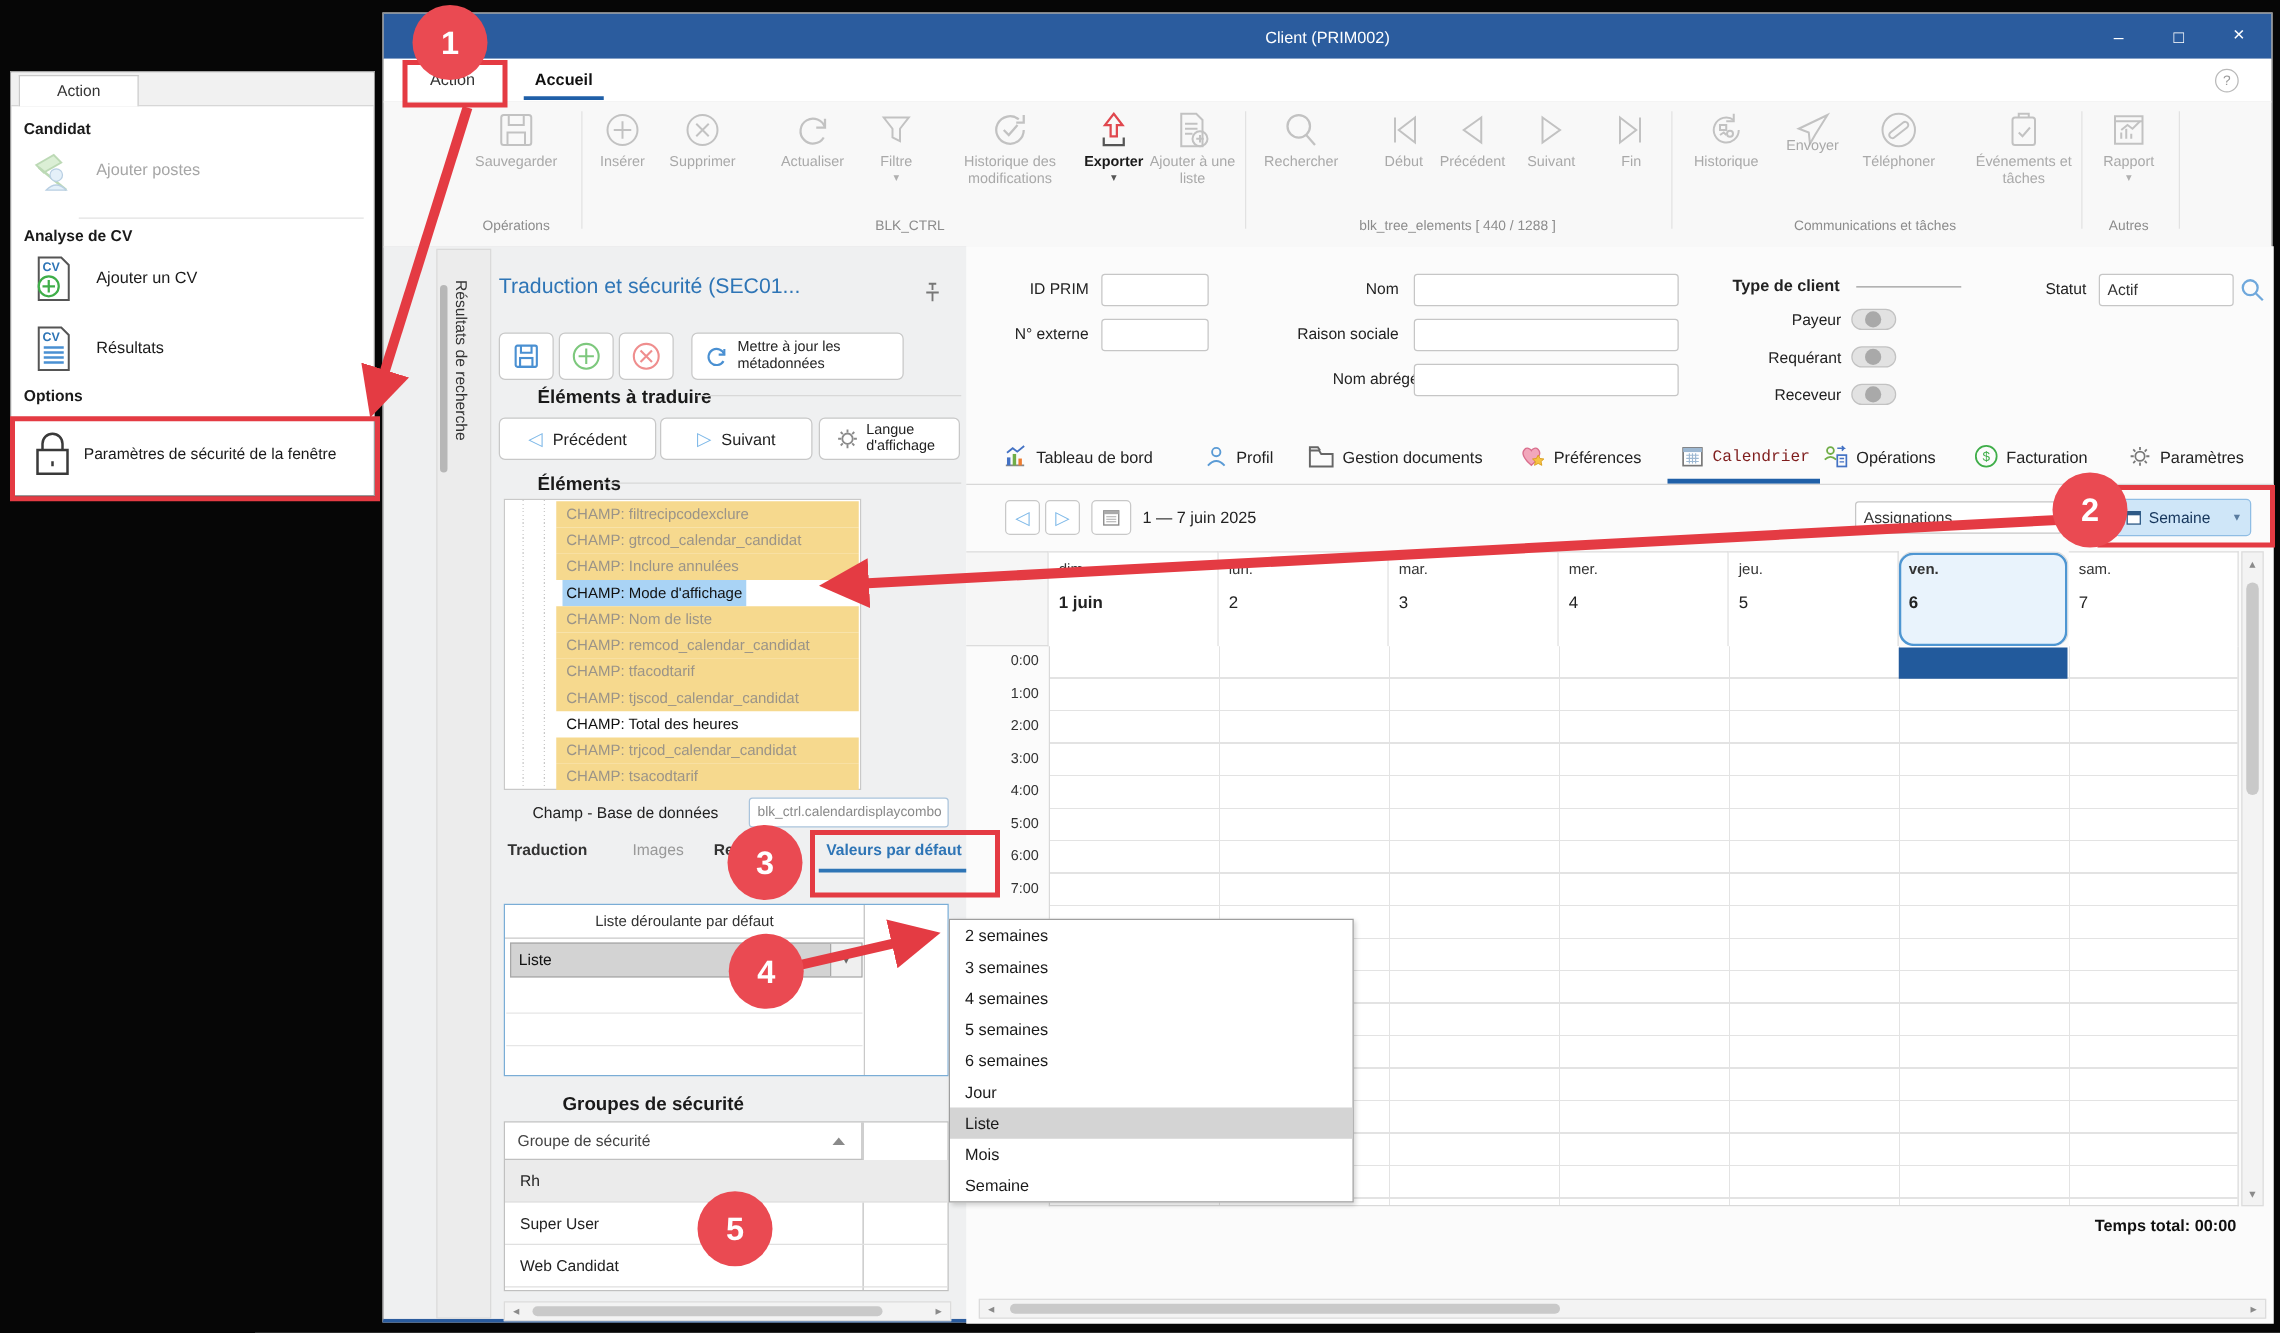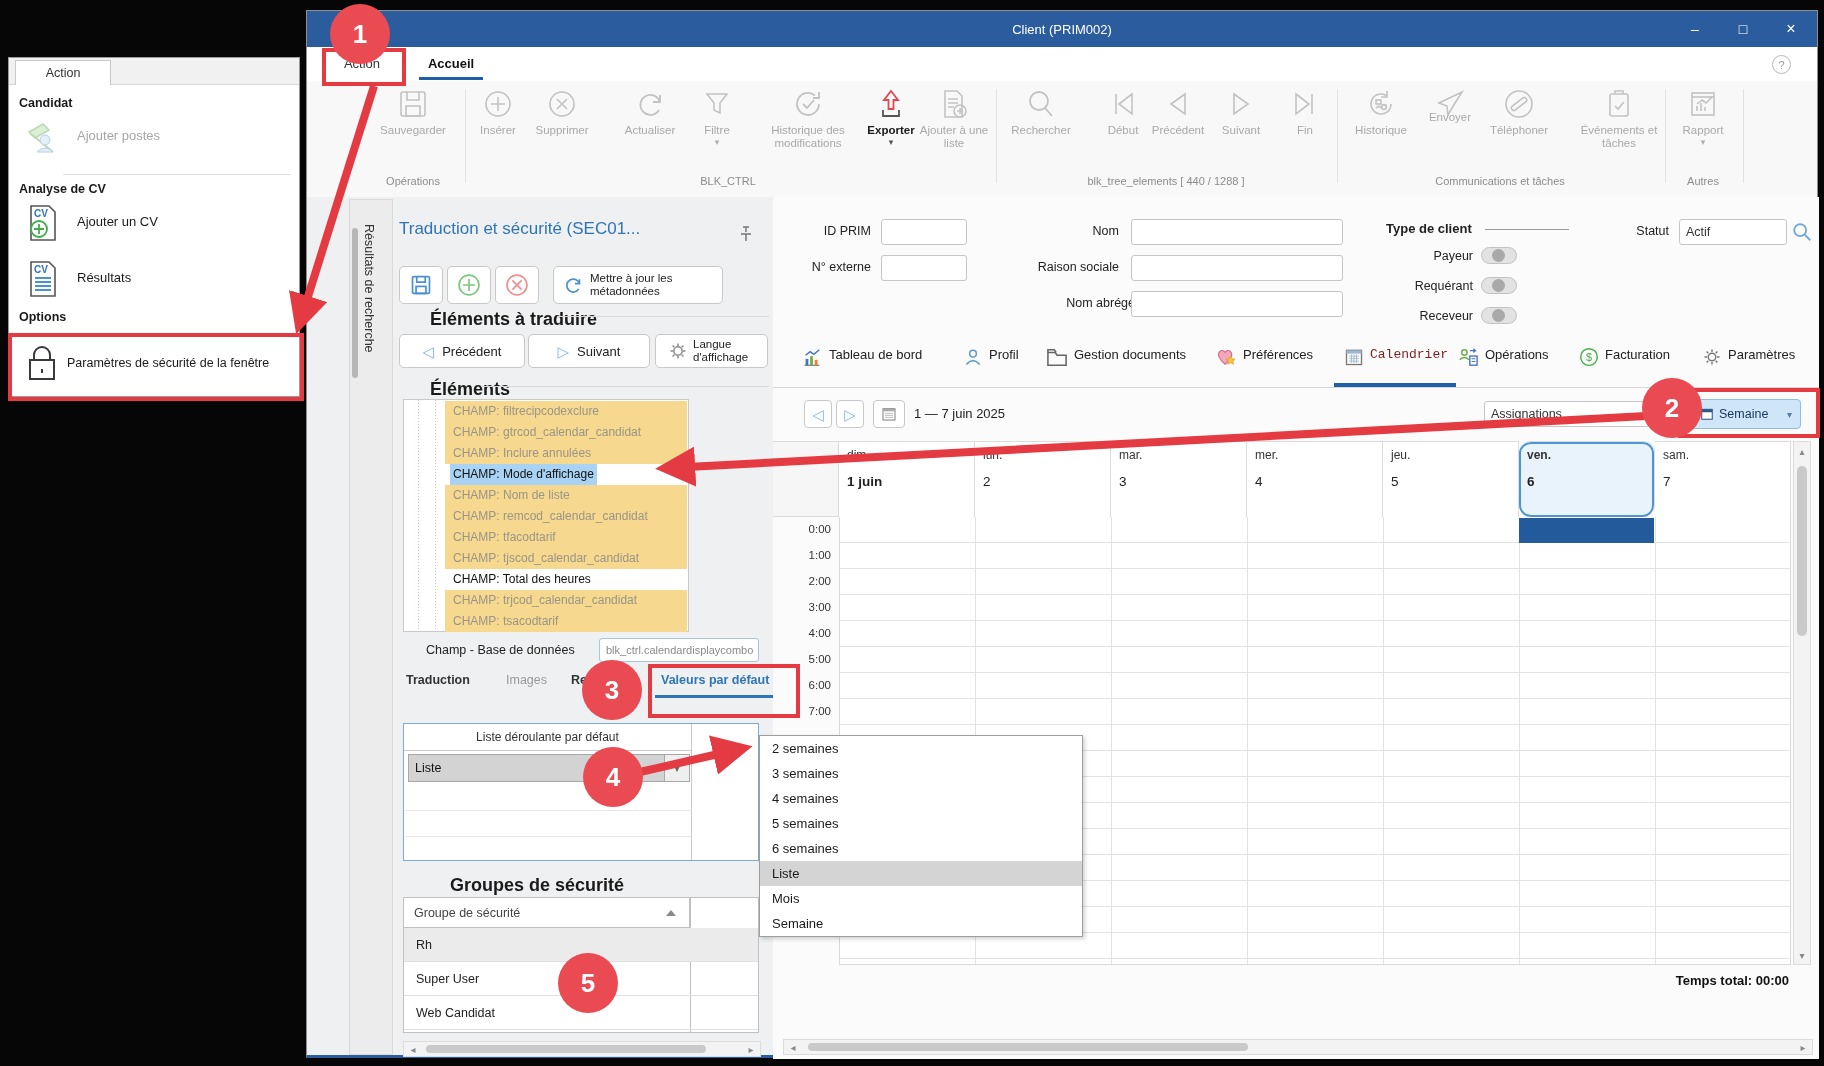--- a/index.html
+++ b/index.html
@@ -53,21 +53,21 @@
   .vstrip-txt{position:absolute;left:12px;top:24px;writing-mode:vertical-rl;font-size:12.5px;color:#333;}
   .vthumb{position:absolute;left:2px;top:28px;width:6px;height:150px;background:#b7b7b7;border-radius:3px;}
 
   
   .secpane{position:absolute;left:90px;top:186px;width:372px;height:862px;}
   .sp-title{position:absolute;left:2px;top:22px;font-size:17px;color:#2e75b6;white-space:nowrap;}
   .sqbtn{position:absolute;top:69px;width:44px;height:38px;background:#fff;border:1px solid #c8c8c8;border-radius:5px;
          display:flex;align-items:center;justify-content:center;box-sizing:border-box;}
   .widebtn{position:absolute;background:#fff;border:1px solid #c8c8c8;border-radius:5px;display:flex;align-items:center;
            gap:6px;padding:0 8px;font-size:11.5px;line-height:13px;color:#222;box-sizing:border-box;}
-  .legend{position:absolute;font-size:18px;font-weight:bold;color:#1a1a1a;padding-left:29px;}
+  .legend{position:absolute;font-size:15px;font-weight:bold;color:#1a1a1a;padding-left:29px;}
   .legline{position:absolute;height:1px;background:#d8d8d8;}
   .navbtn{position:absolute;top:137px;height:34px;background:#fff;border:1px solid #c8c8c8;border-radius:5px;
           display:flex;align-items:center;justify-content:center;gap:8px;font-size:13px;color:#222;box-sizing:border-box;}
   .tri{color:#7db8e8;font-size:15px;line-height:15px;}
 
   .treebox{position:absolute;left:6px;top:202px;width:286px;height:233px;background:#fff;border:1px solid #c9c9c9;box-sizing:border-box;
            background-image:repeating-linear-gradient(to bottom,#c9c9c9 0 1px,transparent 1px 3px);
            background-size:1px 100%;background-position:14px 0,31px 0;background-repeat:repeat-y;}
   .treebox::after{content:"";position:absolute;left:31px;top:0;bottom:0;width:1px;
            background-image:repeating-linear-gradient(to bottom,#c9c9c9 0 1px,transparent 1px 3px);}
@@ -105,21 +105,21 @@
   .sbtn{position:absolute;top:0;width:18px;height:14px;display:flex;align-items:center;justify-content:center;color:#8a8a8a;font-size:10px;}
   .sthumb{position:absolute;top:3px;height:8px;background:#c9c9c9;border-radius:4px;}
 
   
   .rpane{position:absolute;left:466px;top:186px;width:1046px;height:862px;background:#fbfbfb;}
   .flabel{position:absolute;font-size:12.5px;color:#222;text-align:right;}
   .fieldset-line{position:absolute;height:1px;background:#9b9b9b;}
   .toggle{position:absolute;width:36px;height:17px;background:#e2e2e2;border:1px solid #c2c2c2;border-radius:9px;box-sizing:border-box;}
   .tknob{position:absolute;left:10px;top:1px;width:13px;height:13px;border-radius:50%;background:#a9a9a9;}
 
-  .rtab{position:absolute;top:150px;height:36px;display:flex;gap:6px;font-size:13px;color:#222;white-space:nowrap;}
+  .rtab{position:absolute;top:150px;height:36px;display:flex;align-items:center;gap:6px;font-size:13px;color:#222;white-space:nowrap;}
   .rtab.active{color:#7f1d1d;font-family:Liberation Mono, monospace;}
   .rtabs-line{position:absolute;left:0;right:0;top:190px;height:1px;background:#d8d8d8;}
 
   .calbtn{position:absolute;top:203px;height:28px;background:#fff;border:1px solid #c8c8c8;border-radius:4px;
           display:flex;align-items:center;justify-content:center;box-sizing:border-box;}
   .semaine{position:absolute;left:918px;top:202px;width:110px;height:30px;background:#cfe6f8;border:1px solid #8fbde4;border-radius:4px;
            display:flex;align-items:center;gap:5px;padding:0 8px;font-size:12.5px;color:#16365c;box-sizing:border-box;}
 
   .dh-stub{position:absolute;left:0;top:244px;width:66px;height:76px;background:#f6f6f6;border:1px solid #dcdcdc;border-left:none;box-sizing:border-box;}
   .dhcell{position:absolute;top:244px;width:136px;height:76px;border-right:1px solid #dcdcdc;border-top:1px solid #dcdcdc;box-sizing:border-box;background:#fff;}
@@ -736,20 +736,21 @@
         <div class="sbtn" style="right:0;">▸</div>
       </div>
     </div>
 
     <div class="ddown">
       <div class="dditem">2 semaines</div>
       <div class="dditem">3 semaines</div>
       <div class="dditem">4 semaines</div>
       <div class="dditem">5 semaines</div>
       <div class="dditem">6 semaines</div>
+      <div class="dditem">Jour</div>
       <div class="dditem selected">Liste</div>
       <div class="dditem">Mois</div>
       <div class="dditem">Semaine</div>
     </div>
   </div>
 
   <div class="anno-box" style="left:322px;top:48px;width:76px;height:30px;"></div>
   <div class="anno-box" style="left:8px;top:333px;width:288px;height:60px;"></div>
   <div class="anno-box" style="left:648px;top:664px;width:144px;height:46px;"></div>
   <div class="anno-box" style="left:1678px;top:388px;width:134px;height:42px;"></div>

